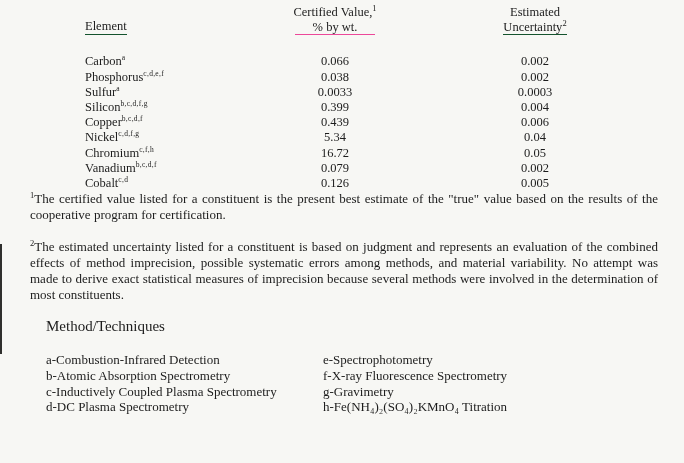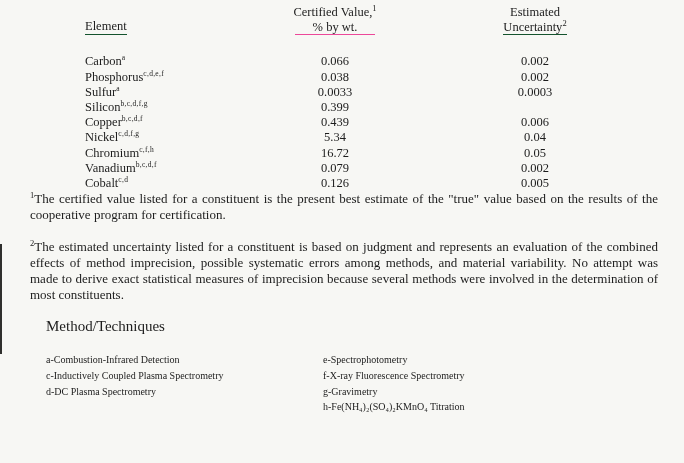--- a/index.html
+++ b/index.html
@@ -54,21 +54,21 @@
   .methods-heading{
     margin-top:15px;
     margin-left:46px;
     font-size:15px;
   }
   .methods{
     display:grid;
     grid-template-columns:277px auto;
     margin-left:46px;
     margin-top:17px;
-    font-size:10px;
+    font-size:13px;
     line-height:15.6px;
   }
   .methods ul{list-style:none;margin:0;padding:0;}
 </style>
 </head>
 <body>
 
 <div class="page">
   <div class="scan-edge"></div>
 
@@ -98,20 +98,21 @@
           <div class="c3">0.002</div>
         </div>
         <div class="row">
           <div class="c1"><span>Sulfur</span><sup class="fn">a</sup></div>
           <div class="c2">0.0033</div>
           <div class="c3">0.0003</div>
         </div>
         <div class="row">
           <div class="c1"><span>Silicon</span><sup class="fn">b,c,d,f,g</sup></div>
           <div class="c2">0.399</div>
+          <div class="c3">0.004</div>
         </div>
         <div class="row">
           <div class="c1"><span>Copper</span><sup class="fn">b,c,d,f</sup></div>
           <div class="c2">0.439</div>
           <div class="c3">0.006</div>
         </div>
         <div class="row">
           <div class="c1"><span>Nickel</span><sup class="fn">c,d,f,g</sup></div>
           <div class="c2">5.34</div>
           <div class="c3">0.04</div>
@@ -136,20 +137,21 @@
 
   <p class="note note1"><sup class="mk">1</sup><span>The certified value listed for a constituent is the present best estimate of the "true" value based on the results of the cooperative program for certification.</span></p>
 
   <p class="note note2"><sup class="mk">2</sup><span>The estimated uncertainty listed for a constituent is based on judgment and represents an evaluation of the combined effects of method imprecision, possible systematic errors among methods, and material variability. No attempt was made to derive exact statistical measures of imprecision because several methods were involved in the determination of most constituents.</span></p>
 
   <div class="methods-heading">Method/Techniques</div>
 
   <div class="methods">
     <ul>
         <li>a-Combustion-Infrared Detection</li>
+        <li>b-Atomic Absorption Spectrometry</li>
         <li>c-Inductively Coupled Plasma Spectrometry</li>
         <li>d-DC Plasma Spectrometry</li>
       </ul>
     <ul>
         <li>e-Spectrophotometry</li>
         <li>f-X-ray Fluorescence Spectrometry</li>
         <li>g-Gravimetry</li>
         <li>h-Fe(NH₄)₂(SO₄)₂KMnO₄ Titration</li>
       </ul>
   </div>

